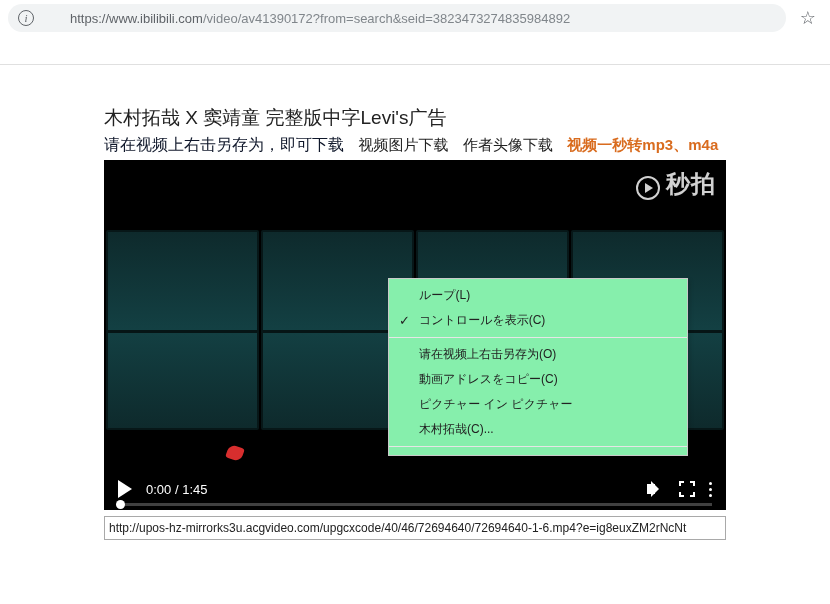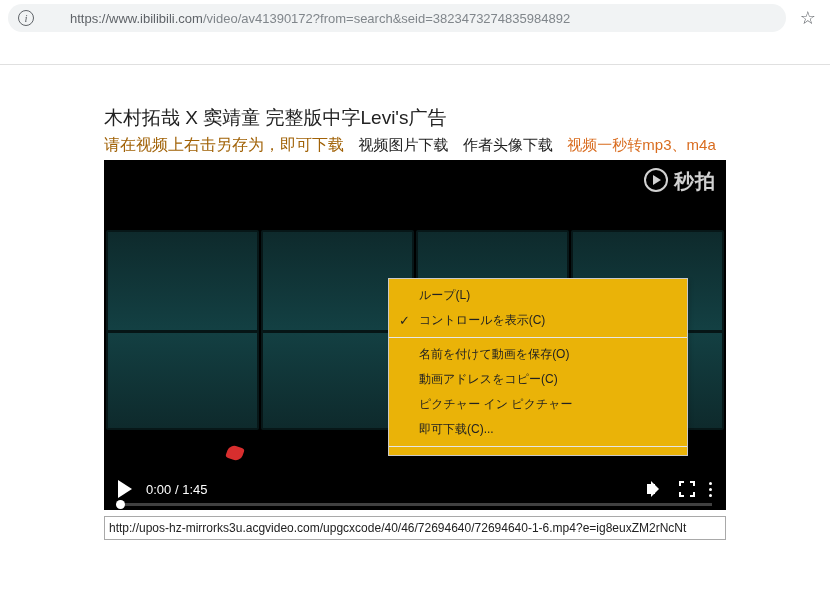--- a/index.html
+++ b/index.html
@@ -8,26 +8,26 @@
   .addr-pill { flex: 1; display: flex; align-items: center; height: 28px; background: #f1f3f4; border-radius: 14px; padding: 0 10px; gap: 8px; color: #5f6368; font-size: 13px; }
   .addr-url { color: #202124; white-space: nowrap; overflow: hidden; text-overflow: ellipsis; }
   .addr-proto { color: #5f6368; margin-left: 28px; }
   .addr-rest { color: #80868b; }
   .star { color: #5f6368; font-size: 18px; padding: 0 6px; }
   .info-icon { width:16px; height:16px; border:1.5px solid #5f6368; border-radius:50%; display:flex; align-items:center; justify-content:center; font-size:11px; font-style:italic; font-family:Georgia,serif; }
   .hr { height:1px; background:#e0e0e0; margin-top:28px; }
   .content { padding: 40px 104px 0 104px; }
   .title { font-size: 19px; color: #222; margin-bottom: 4px; font-weight: normal; }
   .links { font-size: 16px; margin-bottom: 4px; }
-  .links .red { color: #a16207; }
+  .links .red { color: #0f172a; }
   .links .blk { color: #222; margin-left: 10px; font-size:15px; }
-  .links .org { color: #d96c1f; margin-left: 10px; font-size:15px; }
+  .links .org { color: #d96c1f; margin-left: 10px; font-size:15px;font-weight:bold; }
   .video-wrap { position: relative; width: 622px; height: 350px; background: #000; }
   .video-dark { position:absolute; inset:0; background:#000; }
-  .watermark { position:absolute; top:8px; right:10px; color:#e8e8e8; font-size:20px; display:flex; align-items:flex-start; gap:6px; font-weight:bold; letter-spacing:1px; opacity:.9;}
+  .watermark { position:absolute; top:8px; right:10px; color:#e8e8e8; font-size:24px; display:flex; align-items:flex-end; gap:6px; font-weight:bold; letter-spacing:1px; opacity:.9;}
   .wm-icon { width:24px;height:24px;border:2px solid #e8e8e8;border-radius:50%;display:flex;align-items:center;justify-content:center; }
   .wm-tri { width:0;height:0;border-left:8px solid #e8e8e8;border-top:5px solid transparent;border-bottom:5px solid transparent;margin-left:2px; }
   .windows { position:absolute; top:70px; left:0; right:0; height:200px; display:flex; gap:2px; padding:0 2px; }
   .pane { flex:1; background:linear-gradient(#0e2a2c,#134043,#0e2a2c); border:2px solid #071718; border-radius:2px; position:relative; overflow:hidden; }
   .pane::before { content:""; position:absolute; left:0; right:0; top:50%; height:3px; background:#061516; }
   .controls { position:absolute; left:0; right:0; bottom:0; height:42px; display:flex; align-items:center; padding:0 14px; gap:14px; color:#fff; }
   .play-btn { width:0;height:0;border-left:14px solid #fff;border-top:9px solid transparent;border-bottom:9px solid transparent; }
   .time { font-size:13px; font-family:Arial; }
   .spacer { flex:1; }
   .vol { width:18px; height:16px; position:relative; }
@@ -36,21 +36,21 @@
   .fs { width:16px;height:16px; position:relative; }
   .fs span{position:absolute;width:5px;height:5px;border:2px solid #fff;}
   .fs .tl{top:0;left:0;border-right:none;border-bottom:none;}
   .fs .tr{top:0;right:0;border-left:none;border-bottom:none;}
   .fs .bl{bottom:0;left:0;border-right:none;border-top:none;}
   .fs .br{bottom:0;right:0;border-left:none;border-top:none;}
   .kebab { display:flex; flex-direction:column; gap:3px; }
   .kebab i { width:3px;height:3px;background:#fff;border-radius:50%; }
   .progress { position:absolute; left:14px; right:14px; bottom:4px; height:3px; background:rgba(255,255,255,.25); }
   .progress .dot { position:absolute; left:-2px; top:-3px; width:9px;height:9px;background:#fff;border-radius:50%; }
-  .ctx-menu { position:absolute; top:118px; left:284px; width:300px; background:#eab308; border:1px solid #c9c9c9; box-shadow:2px 2px 4px rgba(0,0,0,.15); font-size:12px; color:#222; padding:4px 0; }
+  .ctx-menu { position:absolute; top:118px; left:284px; width:300px; background:#86efac; border:1px solid #c9c9c9; box-shadow:2px 2px 4px rgba(0,0,0,.15); font-size:12px; color:#222; padding:4px 0; }
   .ctx-item { display:flex; align-items:center; height:25px; padding:0 14px 0 30px; position:relative; }
   .ctx-item.sel { }
   .ctx-sel-ring { position:absolute; left:7px; right:60px; top:2px; bottom:2px; border:2px solid #c81126; border-radius:10px; pointer-events:none; }
   .ctx-check { position:absolute; left:10px; font-size:13px; }
   .ctx-short { margin-left:auto; color:#222; }
   .ctx-sep { height:1px; background:#e6e6e6; margin:4px 0; }
   .urlbox { width:622px; height:24px; margin-top:6px; border:1px solid #a9a9a9; font-size:12px; padding:0 4px; color:#222; font-family:Arial; }
   .blob { position:absolute; left:123px; top:286px; width:16px;height:14px; background:#e33; border-radius:50% 20% 50% 20%; transform:rotate(20deg); opacity:.9;}
 </style>
 </head>
@@ -120,29 +120,29 @@
     <div class="ctx-menu">
       <div class="ctx-item">
         <span>ループ(L)</span>
       </div>
       <div class="ctx-item">
         <span class="ctx-check">✓</span>
         <span>コントロールを表示(C)</span>
       </div>
       <div class="ctx-sep"></div>
       <div class="ctx-item">
-        <span>名前を付けて動画を保存(O)</span>
+        <span>请在视频上右击另存为(O)</span>
       </div>
       <div class="ctx-item">
         <span>動画アドレスをコピー(C)</span>
       </div>
       <div class="ctx-item">
         <span>ピクチャー イン ピクチャー</span>
       </div>
       <div class="ctx-item">
-        <span>即可下载(C)...</span>
+        <span>木村拓哉(C)...</span>
       </div>
       <div class="ctx-sep"></div>
     </div>
   </div>
 
   <input class="urlbox" type="text" value="http://upos-hz-mirrorks3u.acgvideo.com/upgcxcode/40/46/72694640/72694640-1-6.mp4?e=ig8euxZM2rNcNt" style="">
 </div>
 
 </body></html>

